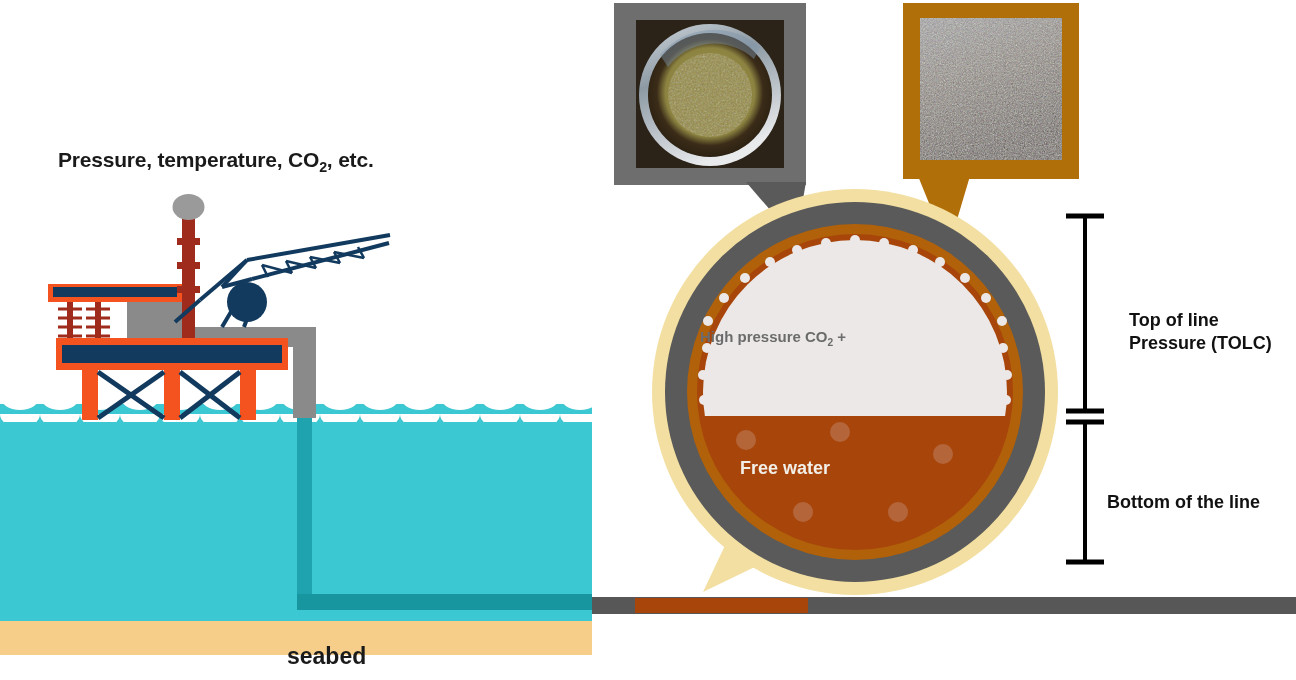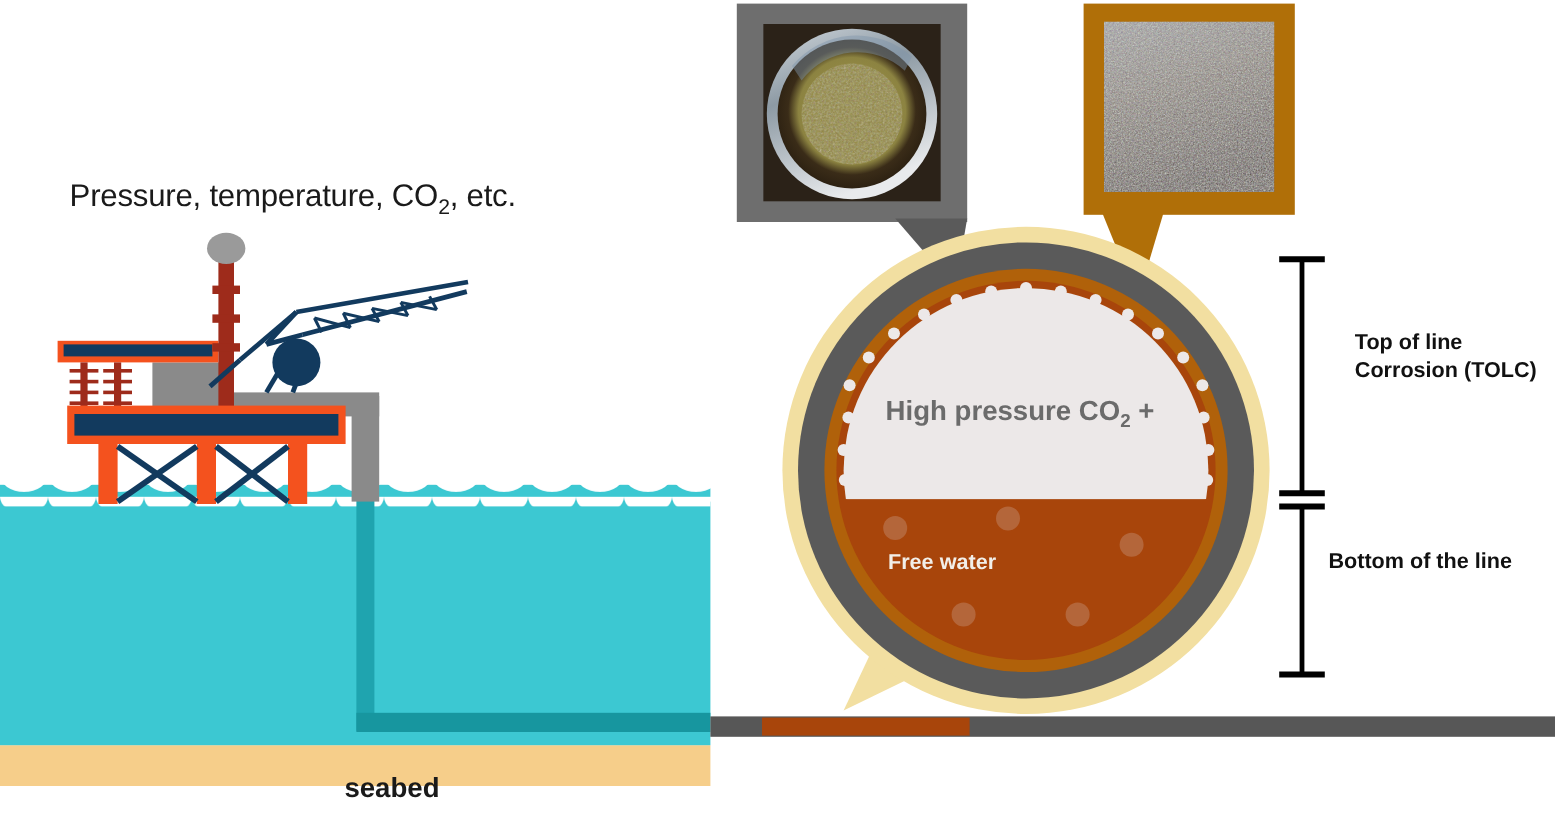--- a/index.html
+++ b/index.html
@@ -19,22 +19,22 @@
     left: 0; top: 0;
     width: 1296px;
     height: 680px;
   }
   .abs { position: absolute; }
 
   
   #platform-label {
     left: 58px;
     top: 148px;
-    font-size: 26px;
-    font-weight: normal;
+    font-size: 21px;
+    font-weight: bold;
     color: #1a1a1a;
     letter-spacing: -0.2px;
     white-space: nowrap;
   }
   #platform-label sub { font-size: 0.68em; }
 
   #seabed-label {
     left: 243px;
     top: 643px;
     font-size: 23px;
@@ -42,22 +42,22 @@
     color: #1a1a1a;
     letter-spacing: 0px;
     margin-left: 44px;
   }
 
   
   #gas-text {
     left: 700px;
     top: 326px;
     width: 300px;
-    text-align: center;
-    font-size: 23px;
+    text-align: left;
+    font-size: 15px;
     font-weight: bold;
     color: #6b6b6b;
     line-height: 1.42;
   }
   #gas-text sub { font-size: 0.68em; }
 
   #water-text {
     left: 740px;
     top: 458px;
     width: 220px;
@@ -66,20 +66,21 @@
     color: #f2efe9;
   }
 
   
   .side-label {
     font-size: 18px;
     font-weight: bold;
     color: #111111;
     line-height: 1.28;
     white-space: nowrap;
+    margin-top: 35px;
   }
   #tolc-label { left: 1129px; top: 274px; }
   #blc-label  { left: 1107px; top: 456px; }
 
   svg { display: block; }
 </style>
 </head>
 <body>
 
 <div id="stage">
@@ -323,20 +324,20 @@
   <div class="abs" id="seabed-label">seabed</div>
 
   <div class="abs" id="gas-text">
     <div><span>High pressure CO</span><sub>2</sub><span> +</span></div>
   </div>
 
   <div class="abs" id="water-text">Free water</div>
 
   <div class="abs side-label" id="tolc-label">
     <div>Top of line</div>
-    <div>Corrosion (TOLC)</div>
+    <div>Pressure (TOLC)</div>
   </div>
 
   <div class="abs side-label" id="blc-label">
     <div>Bottom of the line</div>
   </div>
 
 </div>
 
 </body></html>

